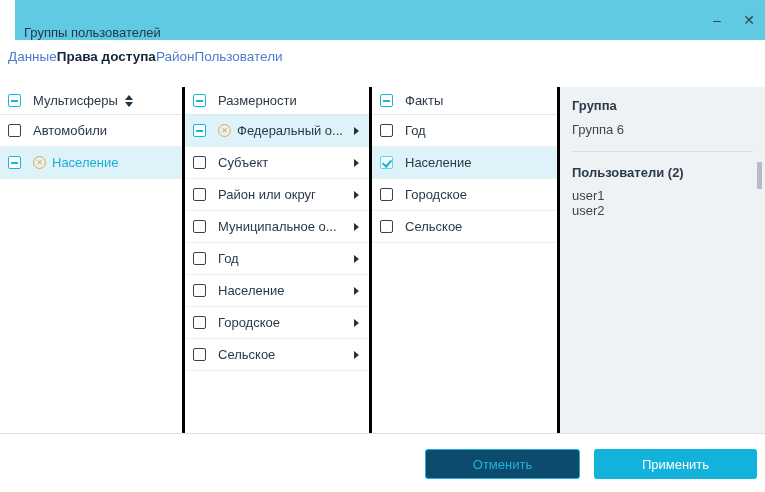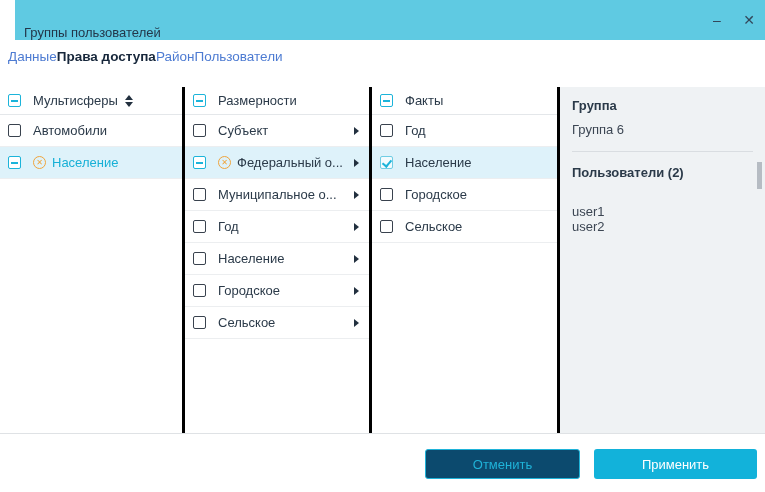--- a/index.html
+++ b/index.html
@@ -54,21 +54,21 @@
         border-right:4px solid transparent; border-top:5px solid #22303f; }
   .arrow { width:0; height:0; border-top:4px solid transparent; border-bottom:4px solid transparent;
         border-left:5px solid #22303f; margin-left:auto; margin-right:10px; flex:none; cursor:pointer; }
 
   
   .details { flex:1; background:#eff2f4; padding:11px 12px 0 12px; position:relative; }
   .details .section-title { font-size:13px; font-weight:700; color:#2b3a49; }
   .details .group-value { font-size:13px; color:#3c4653; margin-top:9px; }
   .details .divider { height:1px; background:#d9dde1; margin:14px 0 13px 0; }
   .details .user { font-size:13px; color:#3c4653; line-height:15px; }
-  .details .users { margin-top:24px; }
+  .details .users { margin-top:8px; }
   .scroll-thumb { position:absolute; right:3px; top:75px; width:5px; height:27px; background:#b6bcc3; }
 
   
   .footer { height:59px; border-top:1px solid #dfe2e5; background:#fff; flex:none;
             display:flex; justify-content:flex-end; align-items:flex-start; gap:14px; padding:15px 8px 0 0; }
   .btn { height:30px; border-radius:3px; font-size:13px; font-family:inherit;
          display:flex; align-items:center; justify-content:center; cursor:pointer; }
   .btn-cancel { width:155px; background:#0c4a6e; border:1px solid #1fb3d9; color:#1fb3d9; }
   .btn-apply { width:163px; background:#12b2da; border:none; color:#fff; }
 </style>
@@ -118,30 +118,36 @@
         </div>
     </div>
 
     <div class="col col2">
       <div class="col-header">
         <span class="cb indeterminate"></span>
         <span class="hdr-label">Размерности</span>
       </div>
       <div>
 
-      <div class="row">
-            <span class="cb unchecked"></span>
-
-            <span class="row-label">Субъект</span>
-            <span class="arrow"></span>
-          </div>
-          <div class="row selected">
+      <div class="row selected">
             <span class="cb indeterminate"></span>
             <span class="ban"></span>
             <span class="row-label">Федеральный о...</span>
+            <span class="arrow"></span>
+          </div>
+          <div class="row">
+            <span class="cb unchecked"></span>
+
+            <span class="row-label">Субъект</span>
+            <span class="arrow"></span>
+          </div>
+          <div class="row">
+            <span class="cb unchecked"></span>
+
+            <span class="row-label">Район или округ</span>
             <span class="arrow"></span>
           </div>
           <div class="row">
             <span class="cb unchecked"></span>
 
             <span class="row-label">Муниципальное о...</span>
             <span class="arrow"></span>
           </div>
           <div class="row">
             <span class="cb unchecked"></span>

